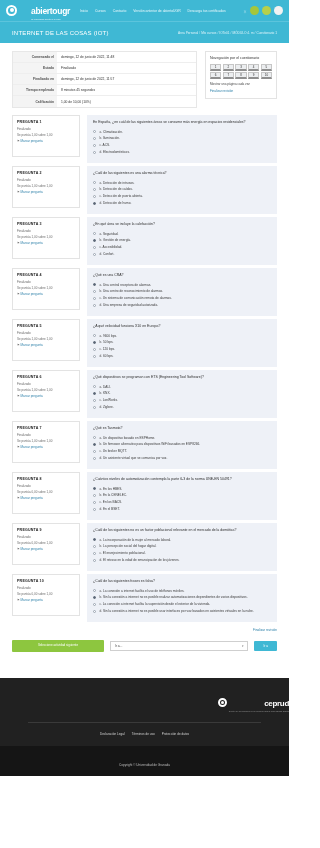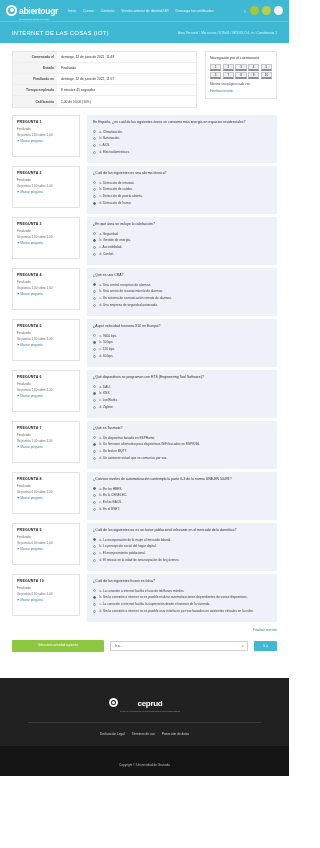--- a/index.html
+++ b/index.html
@@ -12,21 +12,21 @@
 
   
   .topbar {
     background: #3fb8d4;
     height: 21px;
     display: flex;
     align-items: center;
     padding: 0 6px;
     position: relative;
   }
-  .logo-wrap { display: flex; align-items: center; gap: 2px; }
+  .logo-wrap { display: flex; align-items: center; gap: 14px; }
   .logo-mark {
     width: 11px; height: 11px; border-radius: 50%;
     border: 2px solid #ffffff;
     position: relative;
   }
   .logo-mark::after{
     content:""; position:absolute; width:4px; height:4px; border-radius:50%;
     background:#ffffff; top:1.5px; left:1.5px;
   }
   .logo-text { color: #fff; font-size: 8.5px; font-weight: bold; letter-spacing: -0.3px; line-height: 1;}
@@ -127,21 +127,21 @@
     font-size: 3.2px; color: #444; display:flex; align-items:center;
     padding: 0 4px; justify-content: space-between;
   }
   .select .caret { font-size: 3px; color:#777; }
   .btn-blue {
     background: #3fb8d4; color:#fff; font-size: 3.2px; padding: 3px 9px;
     border-radius: 1px;
   }
 
   
-  .footer { background: #212121; padding: 14px 0 10px 0; text-align: center; }
+  .footer { background: #212121; padding: 14px 0 10px 0; text-align: right; }
   .flogo-wrap { display:inline-flex; align-items:center; gap:2px; }
   .flogo-mark { width:9px;height:9px;border-radius:50%;border:2px solid #fff;position:relative;}
   .flogo-mark::after{content:"";position:absolute;width:3px;height:3px;border-radius:50%;background:#fff;top:1px;left:1px;}
   .flogo-text { color:#fff;font-size:8px;font-weight:bold;letter-spacing:-0.3px;line-height:1;}
   .flogo-sub { color:#9a9a9a;font-size:2.2px;display:block;line-height:1;}
   .fsep { height:1px; background:#3a3a3a; margin: 9px 28px; }
   .flinks { display:flex; justify-content:center; gap:7px; }
   .flinks a { color:#cfcfcf; font-size:3.1px; text-decoration:none; }
   .fbar { background:#151515; text-align:center; padding: 6px 0; }
   .fbar span { color:#bdbdbd; font-size:3.1px; }

